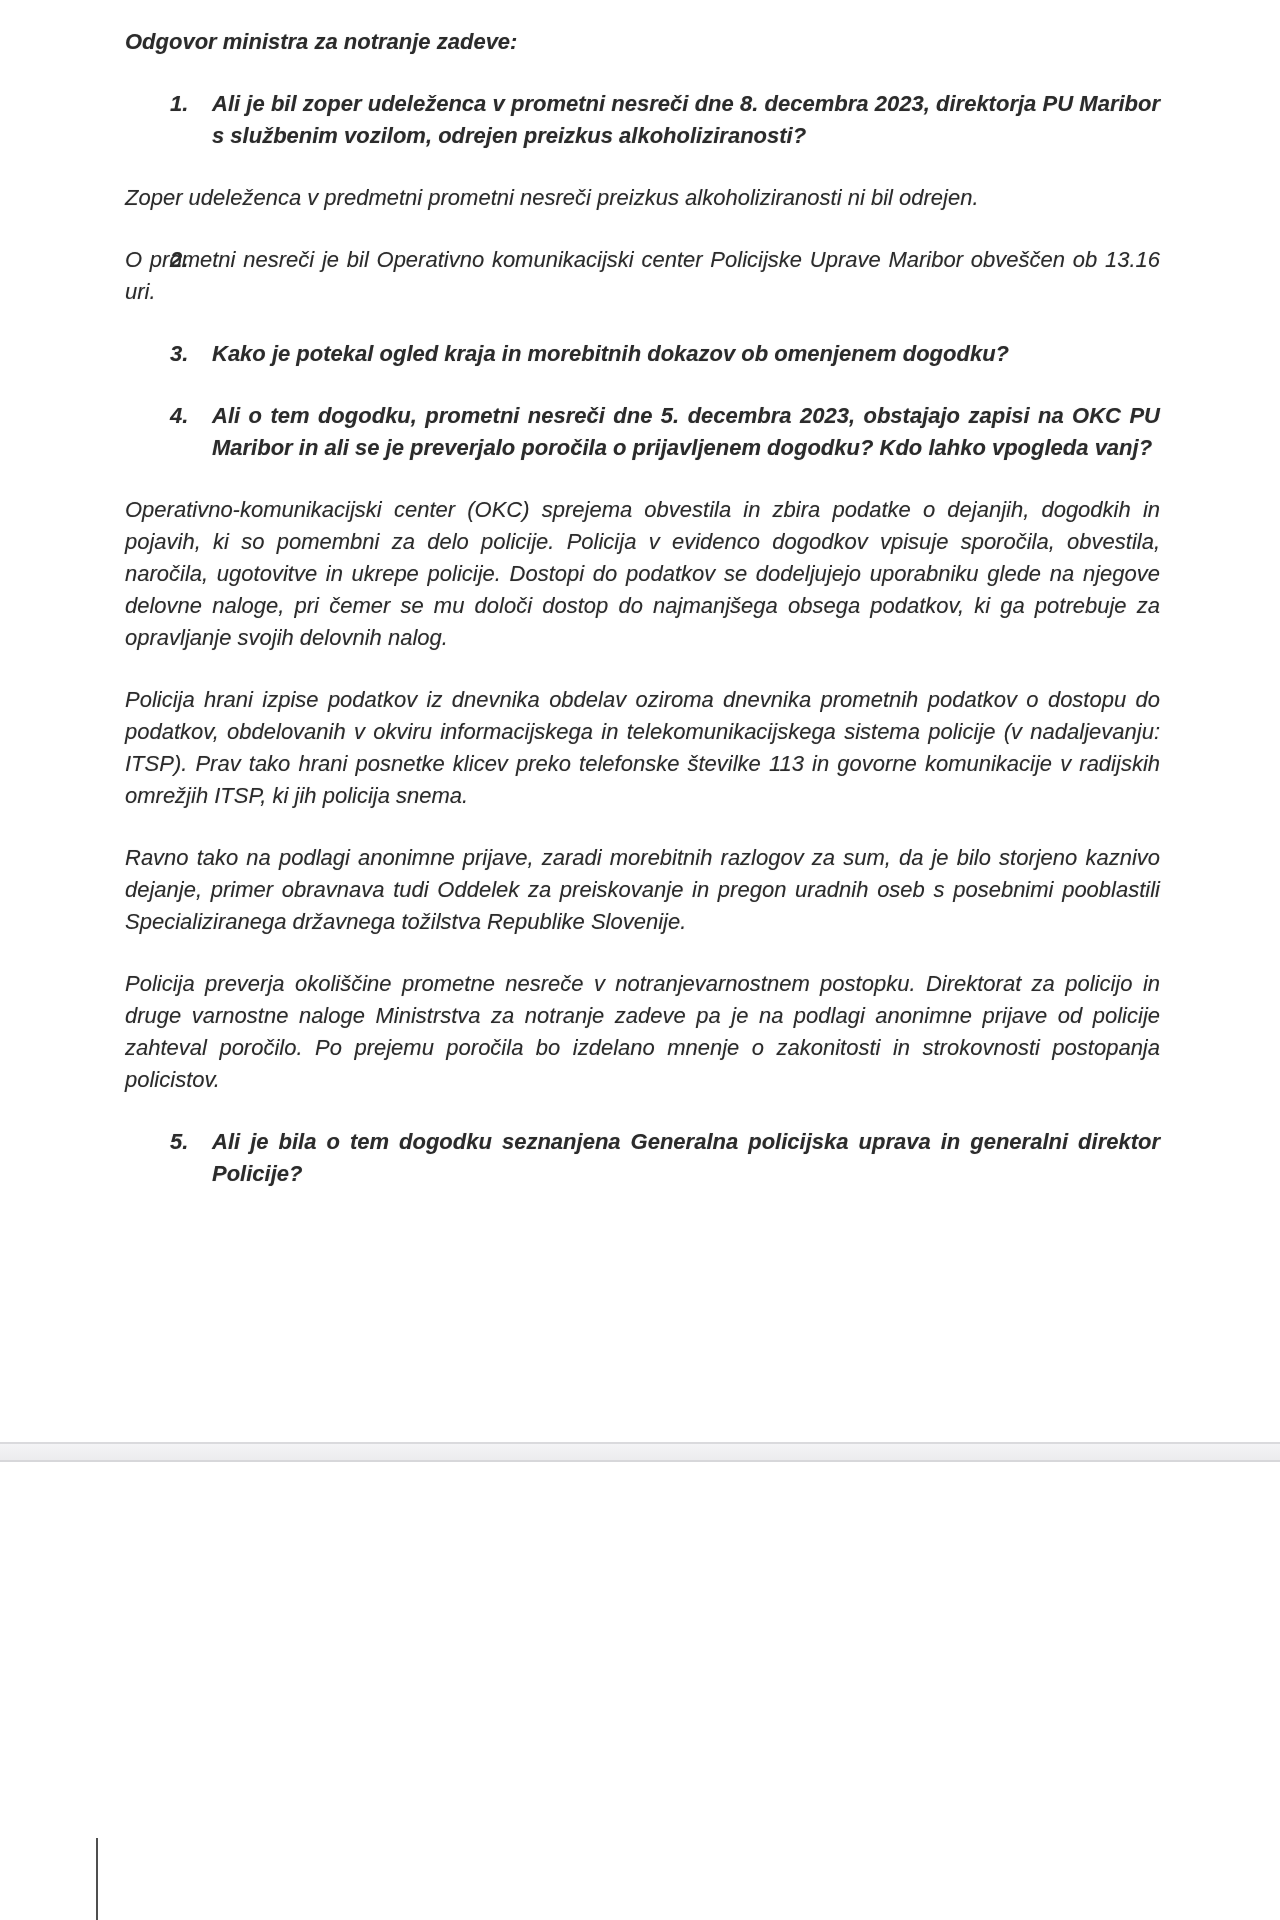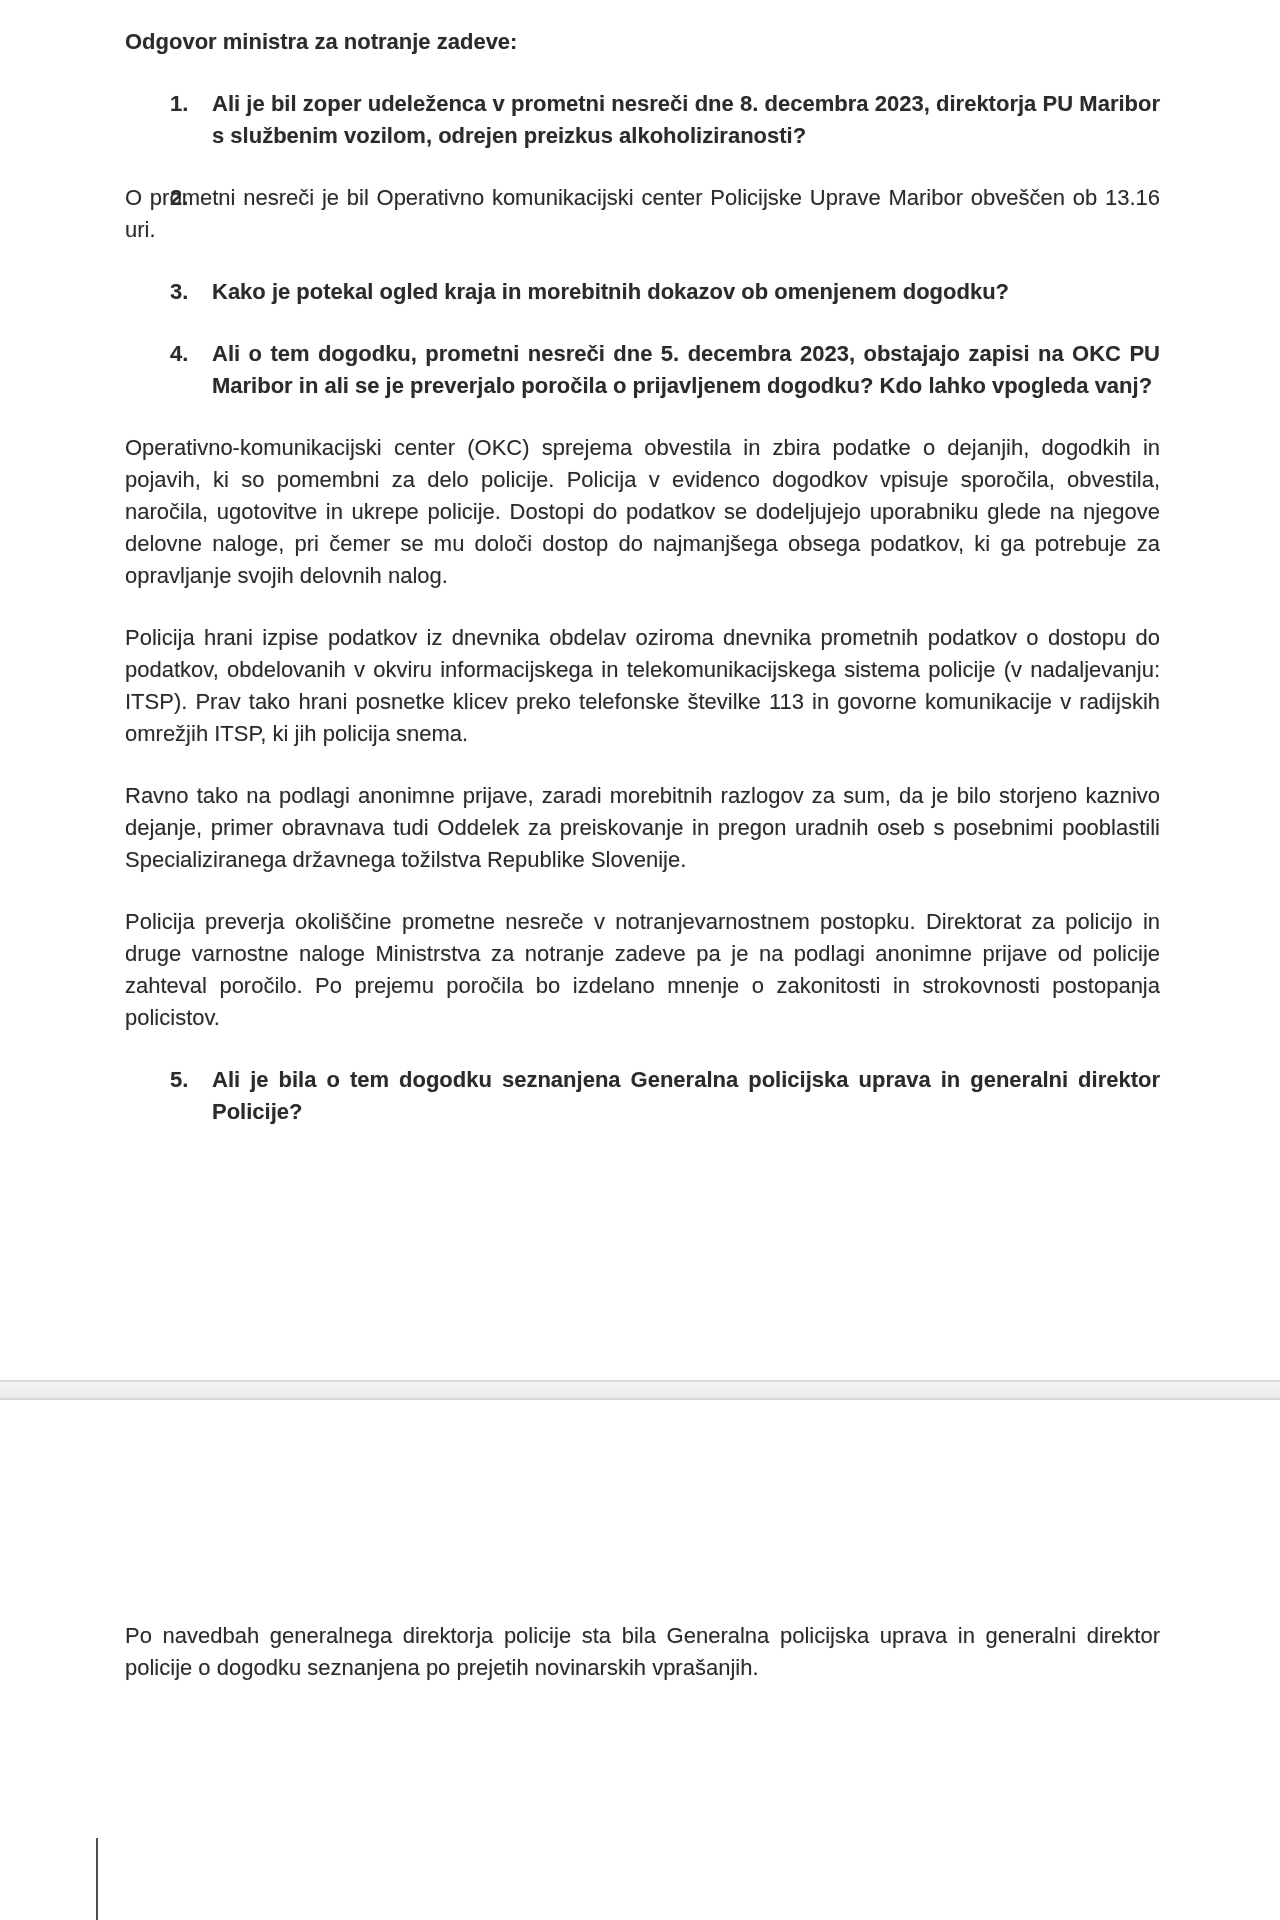--- a/index.html
+++ b/index.html
@@ -1,15 +1,15 @@
 <!DOCTYPE html>
 <html><head>
 <meta charset="utf-8">
 <style>
-  * { box-sizing: border-box; }
+  * { box-sizing: border-box; font-style: italic; }
   html, body { margin: 0; padding: 0; }
   body {
     width: 1280px;
     height: 1920px;
     overflow: hidden;
     background: #ffffff;
     font-family: "Liberation Sans", "DejaVu Sans", sans-serif;
     color: #2b2b2b;
     position: relative;
   }
@@ -52,20 +52,21 @@
 
 <div class="doc">
 
   <div class="block heading">Odgovor ministra za notranje zadeve:</div>
 
   <div class="block question">
     <span class="q-num">1.</span>
     <span>Ali je bil zoper udeleženca v prometni nesreči dne 8. decembra 2023, direktorja PU Maribor s službenim vozilom, odrejen preizkus alkoholiziranosti?</span>
   </div>
 
+  <div class="block para">Zoper udeleženca v predmetni prometni nesreči preizkus alkoholiziranosti ni bil odrejen.</div>
 
   <div class="block question">
     <span class="q-num">2.</span>
   </div>
 
   <div class="block para">O prometni nesreči je bil Operativno komunikacijski center Policijske Uprave Maribor obveščen ob 13.16 uri.</div>
 
   <div class="block question">
     <span class="q-num">3.</span>
     <span>Kako je potekal ogled kraja in morebitnih dokazov ob omenjenem dogodku?</span>
@@ -86,17 +87,16 @@
     <span class="q-num">5.</span>
     <span>Ali je bila o tem dogodku seznanjena Generalna policijska uprava in generalni direktor Policije?</span>
   </div>
 
   <div class="spacer-a"></div>
 
   <div class="page-break"></div>
 
   <div class="spacer-b"></div>
 
-  <div class="para">Po navedbah generalnega direktorja policije sta bila Generalna policijska uprava in generalni direktor policije o dogodku seznanjena po prejetih novinarskih vprašanjih.</div>
 
 </div>
 
 <div class="left-edge-line"></div>
 
 </body></html>

